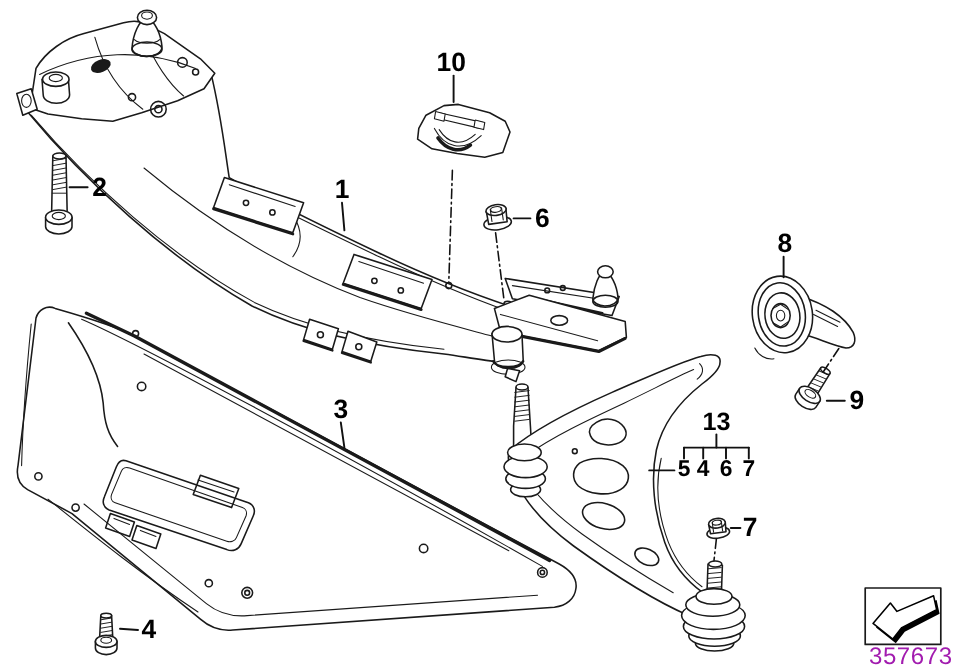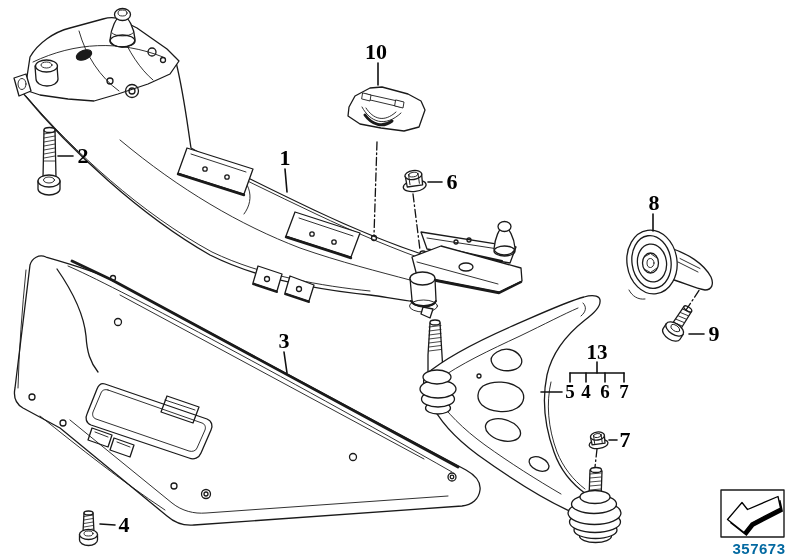--- a/index.html
+++ b/index.html
@@ -1,26 +1,26 @@
 <!DOCTYPE html>
 <html><head>
 <meta charset="utf-8">
 <style>
   html,body{margin:0;padding:0;background:#fff;}
   .stage{position:relative;width:800px;height:560px;background:#fff;overflow:hidden;
          font-family:"Liberation Sans",sans-serif;}
   .stage svg{position:absolute;left:0;top:0;}
   .callout{position:absolute;transform:translate(-50%,-50%);
            font-weight:bold;font-size:22px;color:#000;line-height:1;
-           font-family:Liberation Serif, serif;}
+           font-family:Liberation Sans, sans-serif;}
   .callout.md{font-size:21px;}
   .callout.sm{font-size:19px;}
   .part-number{position:absolute;transform:translate(-50%,-50%);
-               font-size:15px;color:#0369a1;letter-spacing:.5px;
-               font-family:"Liberation Sans",sans-serif;font-weight:bold;}
+               font-size:20px;color:#a21caf;letter-spacing:.5px;
+               font-family:"Liberation Sans",sans-serif;}
 </style>
 </head>
 <body>
 
 <div class="stage">
 
 <svg width="800" height="560" viewBox="0 0 800 560" fill="none" stroke="#1a1a1a" stroke-width="1.3" stroke-linejoin="round" stroke-linecap="round">
 
   <g>
 

